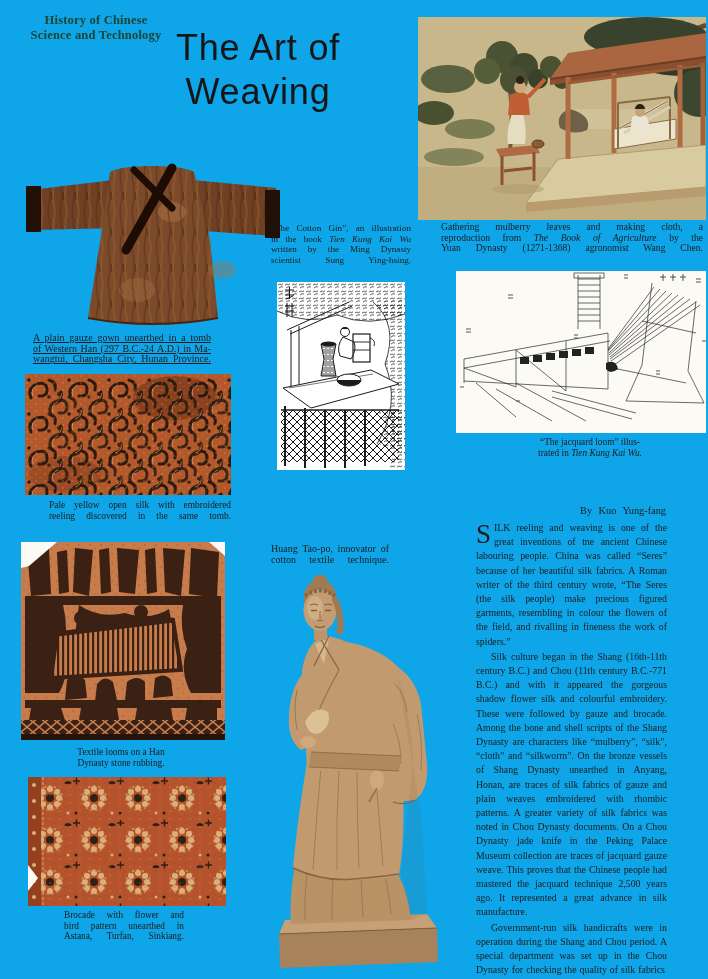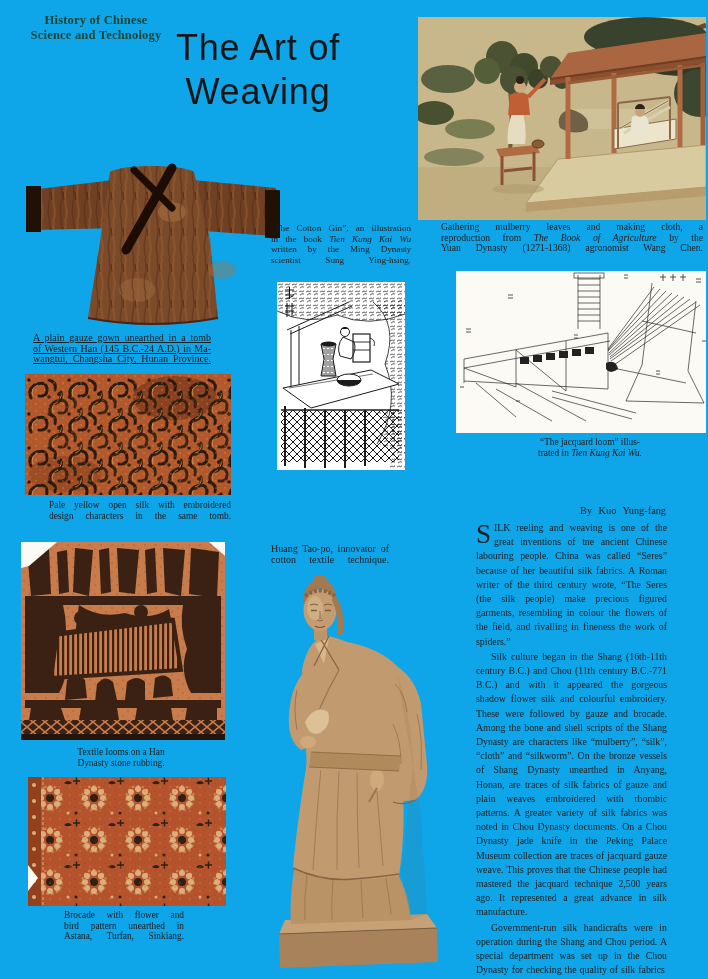--- a/index.html
+++ b/index.html
@@ -128,21 +128,21 @@
       <rect width="262" height="178" fill="url(#rb)" clip-path="url(#robeclip)"></rect>
       <rect x="4" y="36" width="15" height="46" fill="#201005"></rect>
       <rect x="243" y="40" width="15" height="48" fill="#201005"></rect>
       <path d="M150,18 L104,100" stroke="#1c0c03" stroke-width="9" stroke-linecap="round"></path>
       <path d="M112,20 L150,58" stroke="#1c0c03" stroke-width="7" stroke-linecap="round"></path>
       <path d="M66,168 Q130,180 196,168" stroke="#4a2312" stroke-width="2" fill="none"></path>
     </svg>
   </div>
   <div class="abs caption" style="left:33px; top:333px; width:178px; font-size:10px;text-decoration:underline;">
       <div class="cap-line"><span>A plain gauze gown unearthed in a tomb</span></div>
-      <div class="cap-line"><span>of Western Han (145 B.C.-24 A.D.) in Ma-</span></div>
+      <div class="cap-line"><span>of Western Han (297 B.C.-24 A.D.) in Ma-</span></div>
       <div class="cap-line"><span>wangtui, Changsha City, Hunan Province.</span></div>
     </div>
 
   <div class="abs caption" style="left:271px; top:223px; width:140px; font-size:9.1px;">
       <div class="cap-line"><span>“The Cotton Gin”, an illustration</span></div>
       <div class="cap-line"><span>in the book </span><span class="it">Tien Kung Kai Wu</span></div>
       <div class="cap-line"><span>written by the Ming Dynasty</span></div>
       <div class="cap-line"><span>scientist Sung Ying-hsing.</span></div>
     </div>
   <div class="abs fig" style="left:277px; top:282px;">
@@ -264,21 +264,21 @@
       <rect width="206" height="121" fill="#b2582a"></rect>
       <ellipse cx="150" cy="24" rx="42" ry="22" fill="#6d3014" opacity=".55"></ellipse>
       <ellipse cx="40" cy="100" rx="36" ry="18" fill="#6d3014" opacity=".3"></ellipse>
       <rect width="206" height="121" fill="url(#swirl)"></rect>
       <rect width="206" height="121" fill="url(#swirl)" transform="translate(20,17)" opacity=".85"></rect>
       <rect width="206" height="121" fill="url(#spk)"></rect>
     </svg>
   </div>
   <div class="abs caption" style="left:38px; top:500px; width:182px;margin-left:11px;">
       <div class="cap-line"><span>Pale yellow open silk with embroidered</span></div>
-      <div class="cap-line"><span>design characters in the same tomb.</span></div>
+      <div class="cap-line"><span>reeling discovered in the same tomb.</span></div>
     </div>
 
   <div class="abs byline" style="left:476px; top:505px; width:190px;">By Kuo Yung-fang</div>
   <div class="abs article" style="left:476px; top:521px; width:191px;">
     <p><span class="drop">S</span><span>ILK reeling and weaving is one of the great inventions of tne ancient Chinese labouring people. China was called “Seres” because of her beautiful silk fabrics. A Roman writer of the third century wrote, “The Seres (the silk people) make precious figured garments, resembling in colour the flowers of the field, and rivalling in fineness the work of spiders.”</span></p>
     <p class="indent">Silk culture began in the Shang (16th-11th century B.C.) and Chou (11th century B.C.-771 B.C.) and with it appeared the gorgeous shadow flower silk and colourful embroidery. These were followed by gauze and brocade. Among the bone and shell scripts of the Shang Dynasty are characters like “mulberry”, “silk”, “cloth” and “silkworm”. On the bronze vessels of Shang Dynasty unearthed in Anyang, Honan, are traces of silk fabrics of gauze and plain weaves embroidered with rhombic patterns. A greater variety of silk fabrics was noted in Chou Dynasty documents. On a Chou Dynasty jade knife in the Peking Palace Museum collection are traces of jacquard gauze weave. This proves that the Chinese people had mastered the jacquard technique 2,500 years ago. It represented a great advance in silk manufacture.</p>
     <p class="indent">Government-run silk handicrafts were in operation during the Shang and Chou period. A special department was set up in the Chou Dynasty for checking the quality of silk fabrics</p>
   </div>
 
   <div class="abs caption" style="left:271px; top:544px; width:118px; font-size:10px;">

